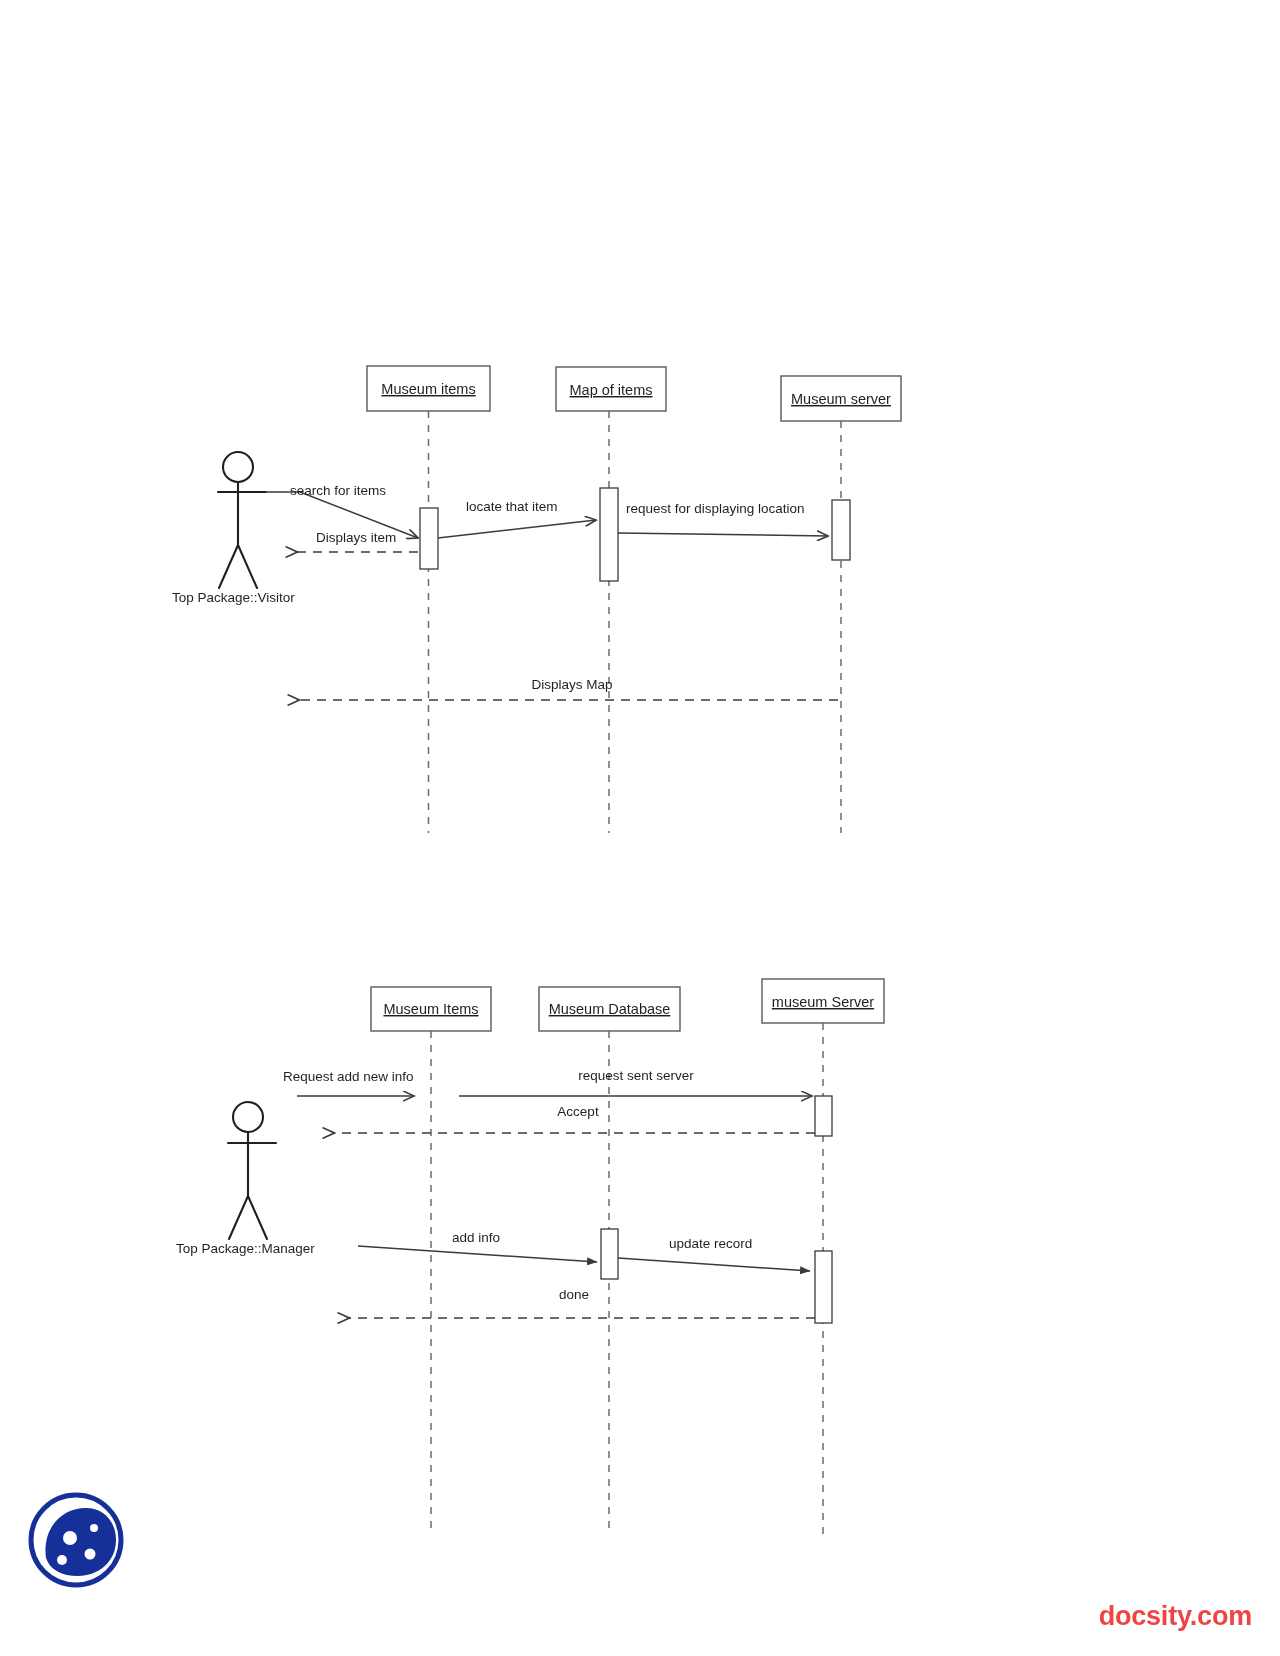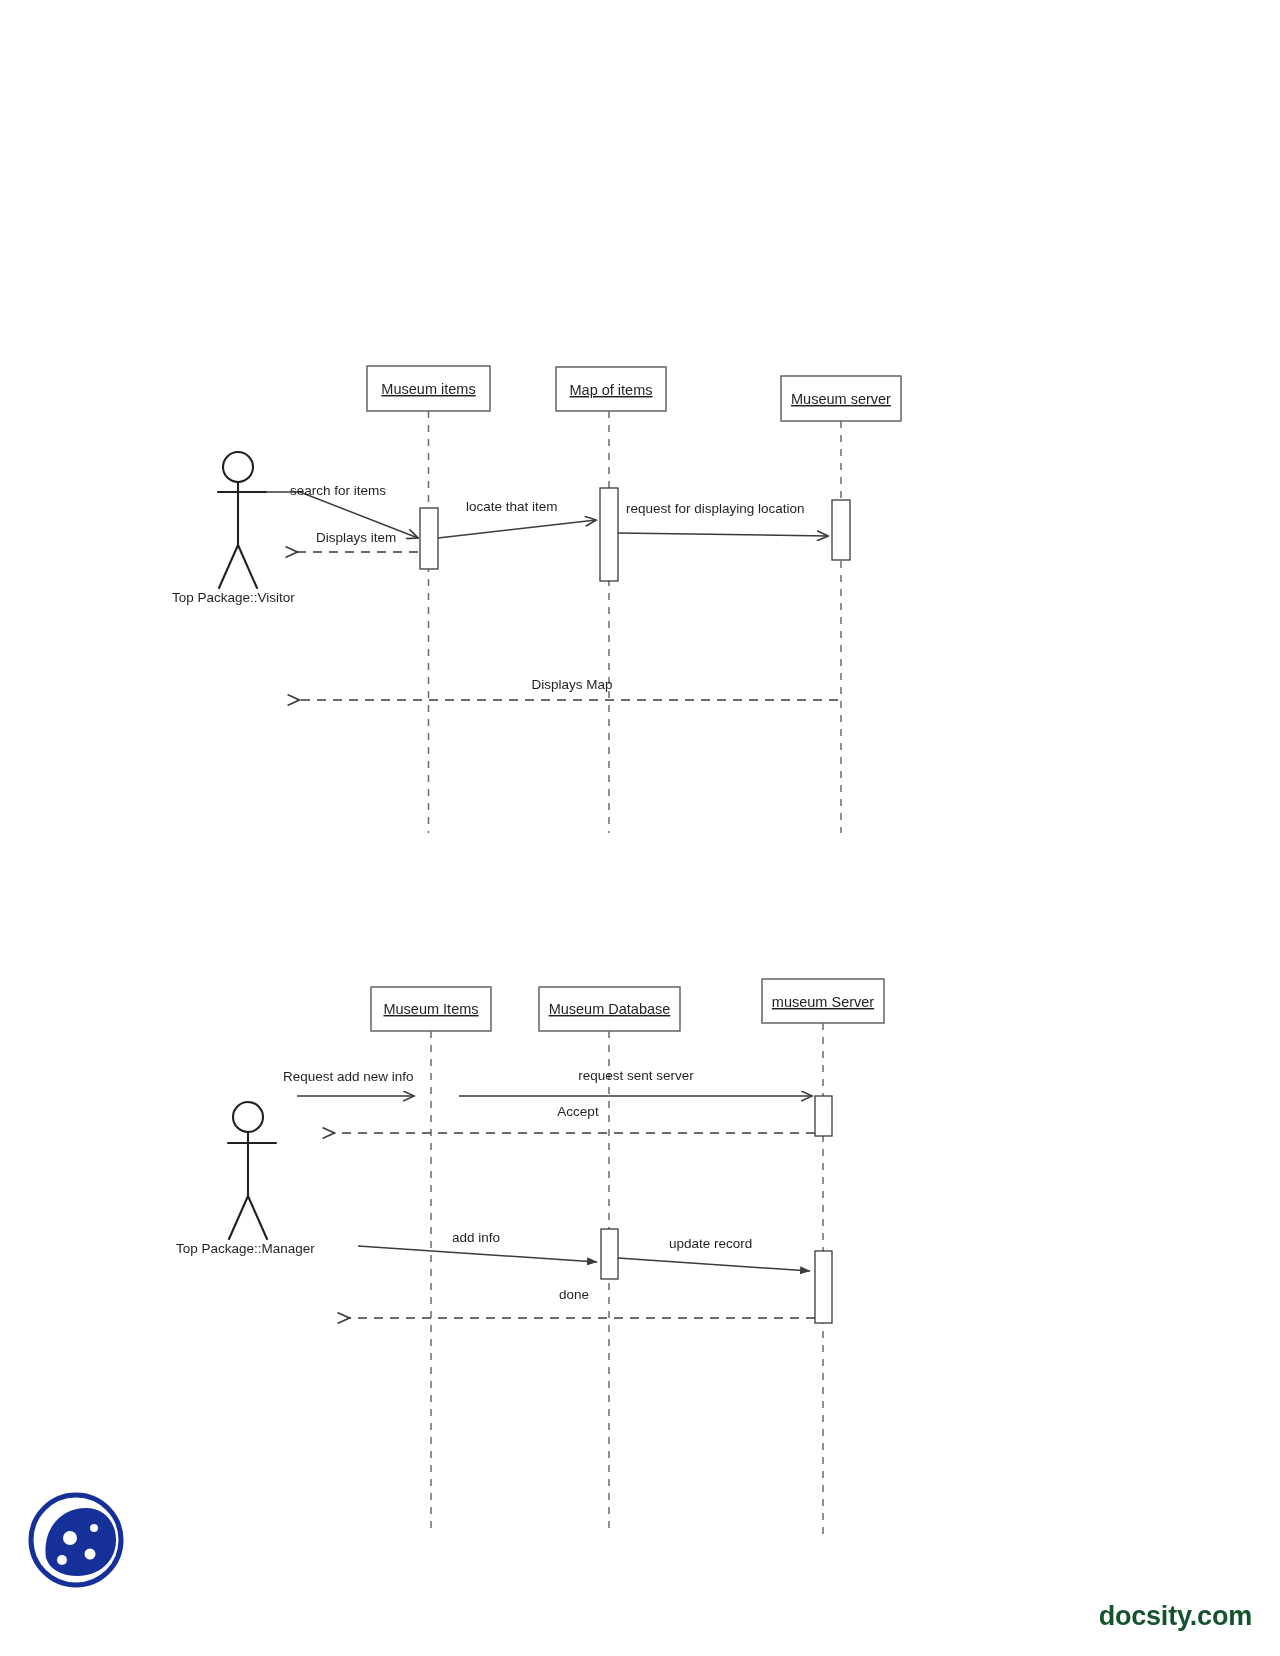--- a/index.html
+++ b/index.html
@@ -80,21 +80,21 @@
     stroke-width: 2.1;
     fill: #ffffff;
   }
   .brand-text {
     position: absolute;
     right: 28px;
     bottom: 24px;
     font-family: "Liberation Sans", sans-serif;
     font-size: 27px;
     font-weight: bold;
-    color: #14532d;
+    color: #ef4444;
     letter-spacing: -0.2px;
   }
   .brand-logo {
     position: absolute;
     left: 24px;
     bottom: 64px;
     width: 104px;
     height: 104px;
   }
 </style>

